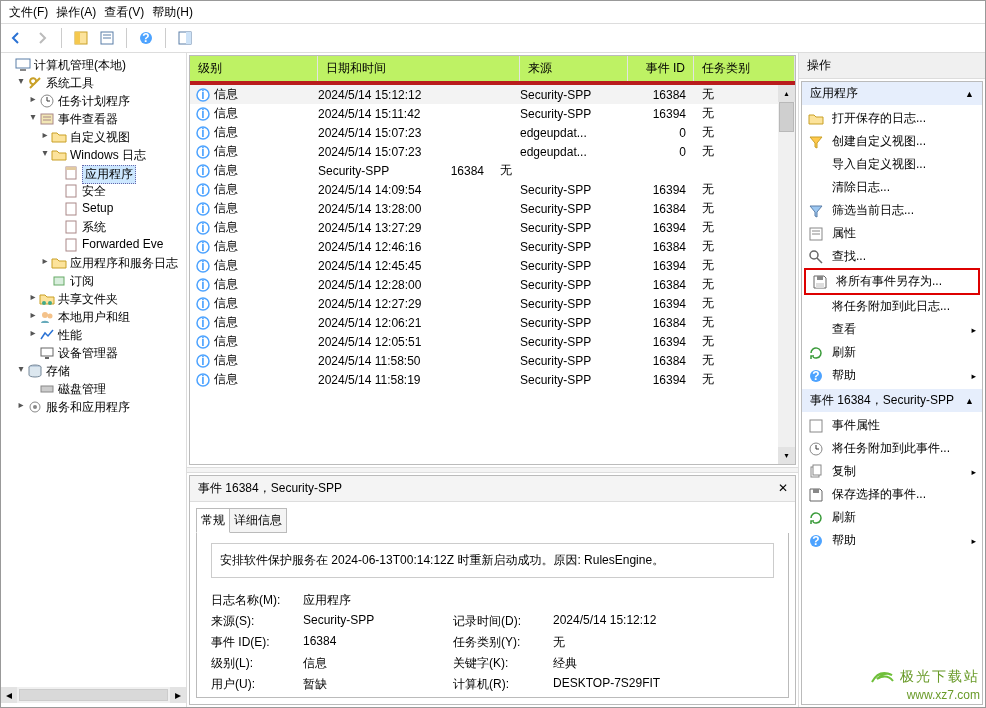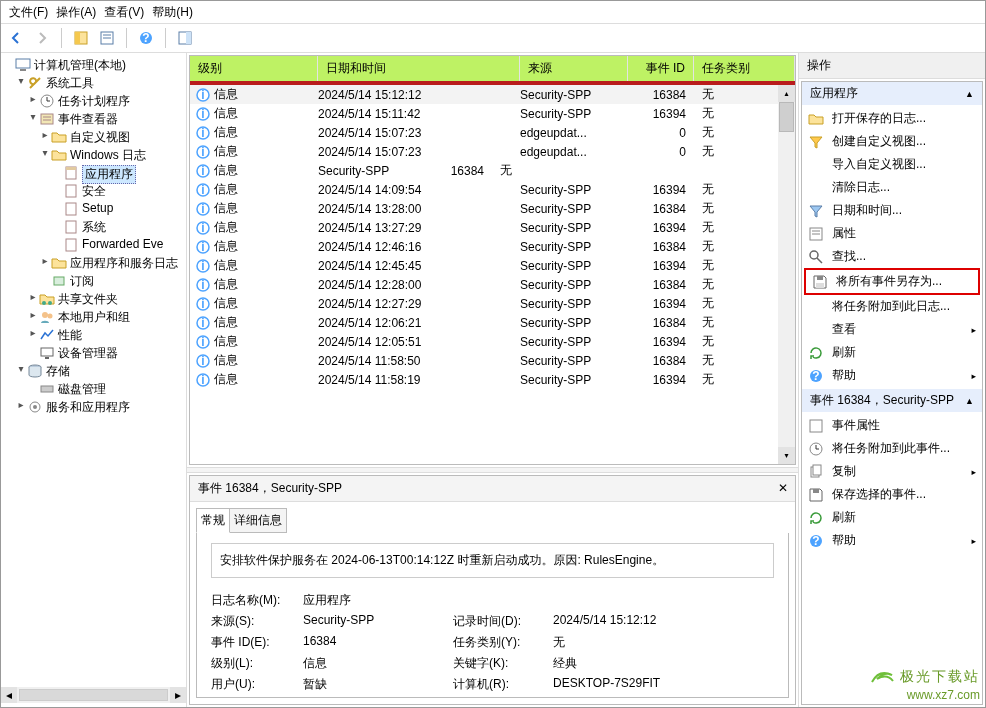--- a/index.html
+++ b/index.html
@@ -566,21 +566,21 @@
               <span>导入自定义视图...</span>
             </div>
           <div class="aitem">
               <span class="aic"></span>
               <span>清除日志...</span>
             </div>
           <div class="aitem">
               <svg class="aic" viewBox="0 0 16 16">
                 <path d="M2 3h12l-5 6v5l-2-1V9z" fill="#9cc7f1" stroke="#5a7ea8"></path>
               </svg>
-              <span>日期和时间...</span>
+              <span>筛选当前日志...</span>
             </div>
           <div class="aitem">
               <svg class="aic" viewBox="0 0 16 16">
                 <rect x="2" y="2" width="12" height="12" fill="#fff" stroke="#888"></rect>
                 <line x1="4" y1="5" x2="12" y2="5" stroke="#888"></line>
                 <line x1="4" y1="8" x2="12" y2="8" stroke="#888"></line>
               </svg>
               <span>属性</span>
             </div>
           <div class="aitem">

